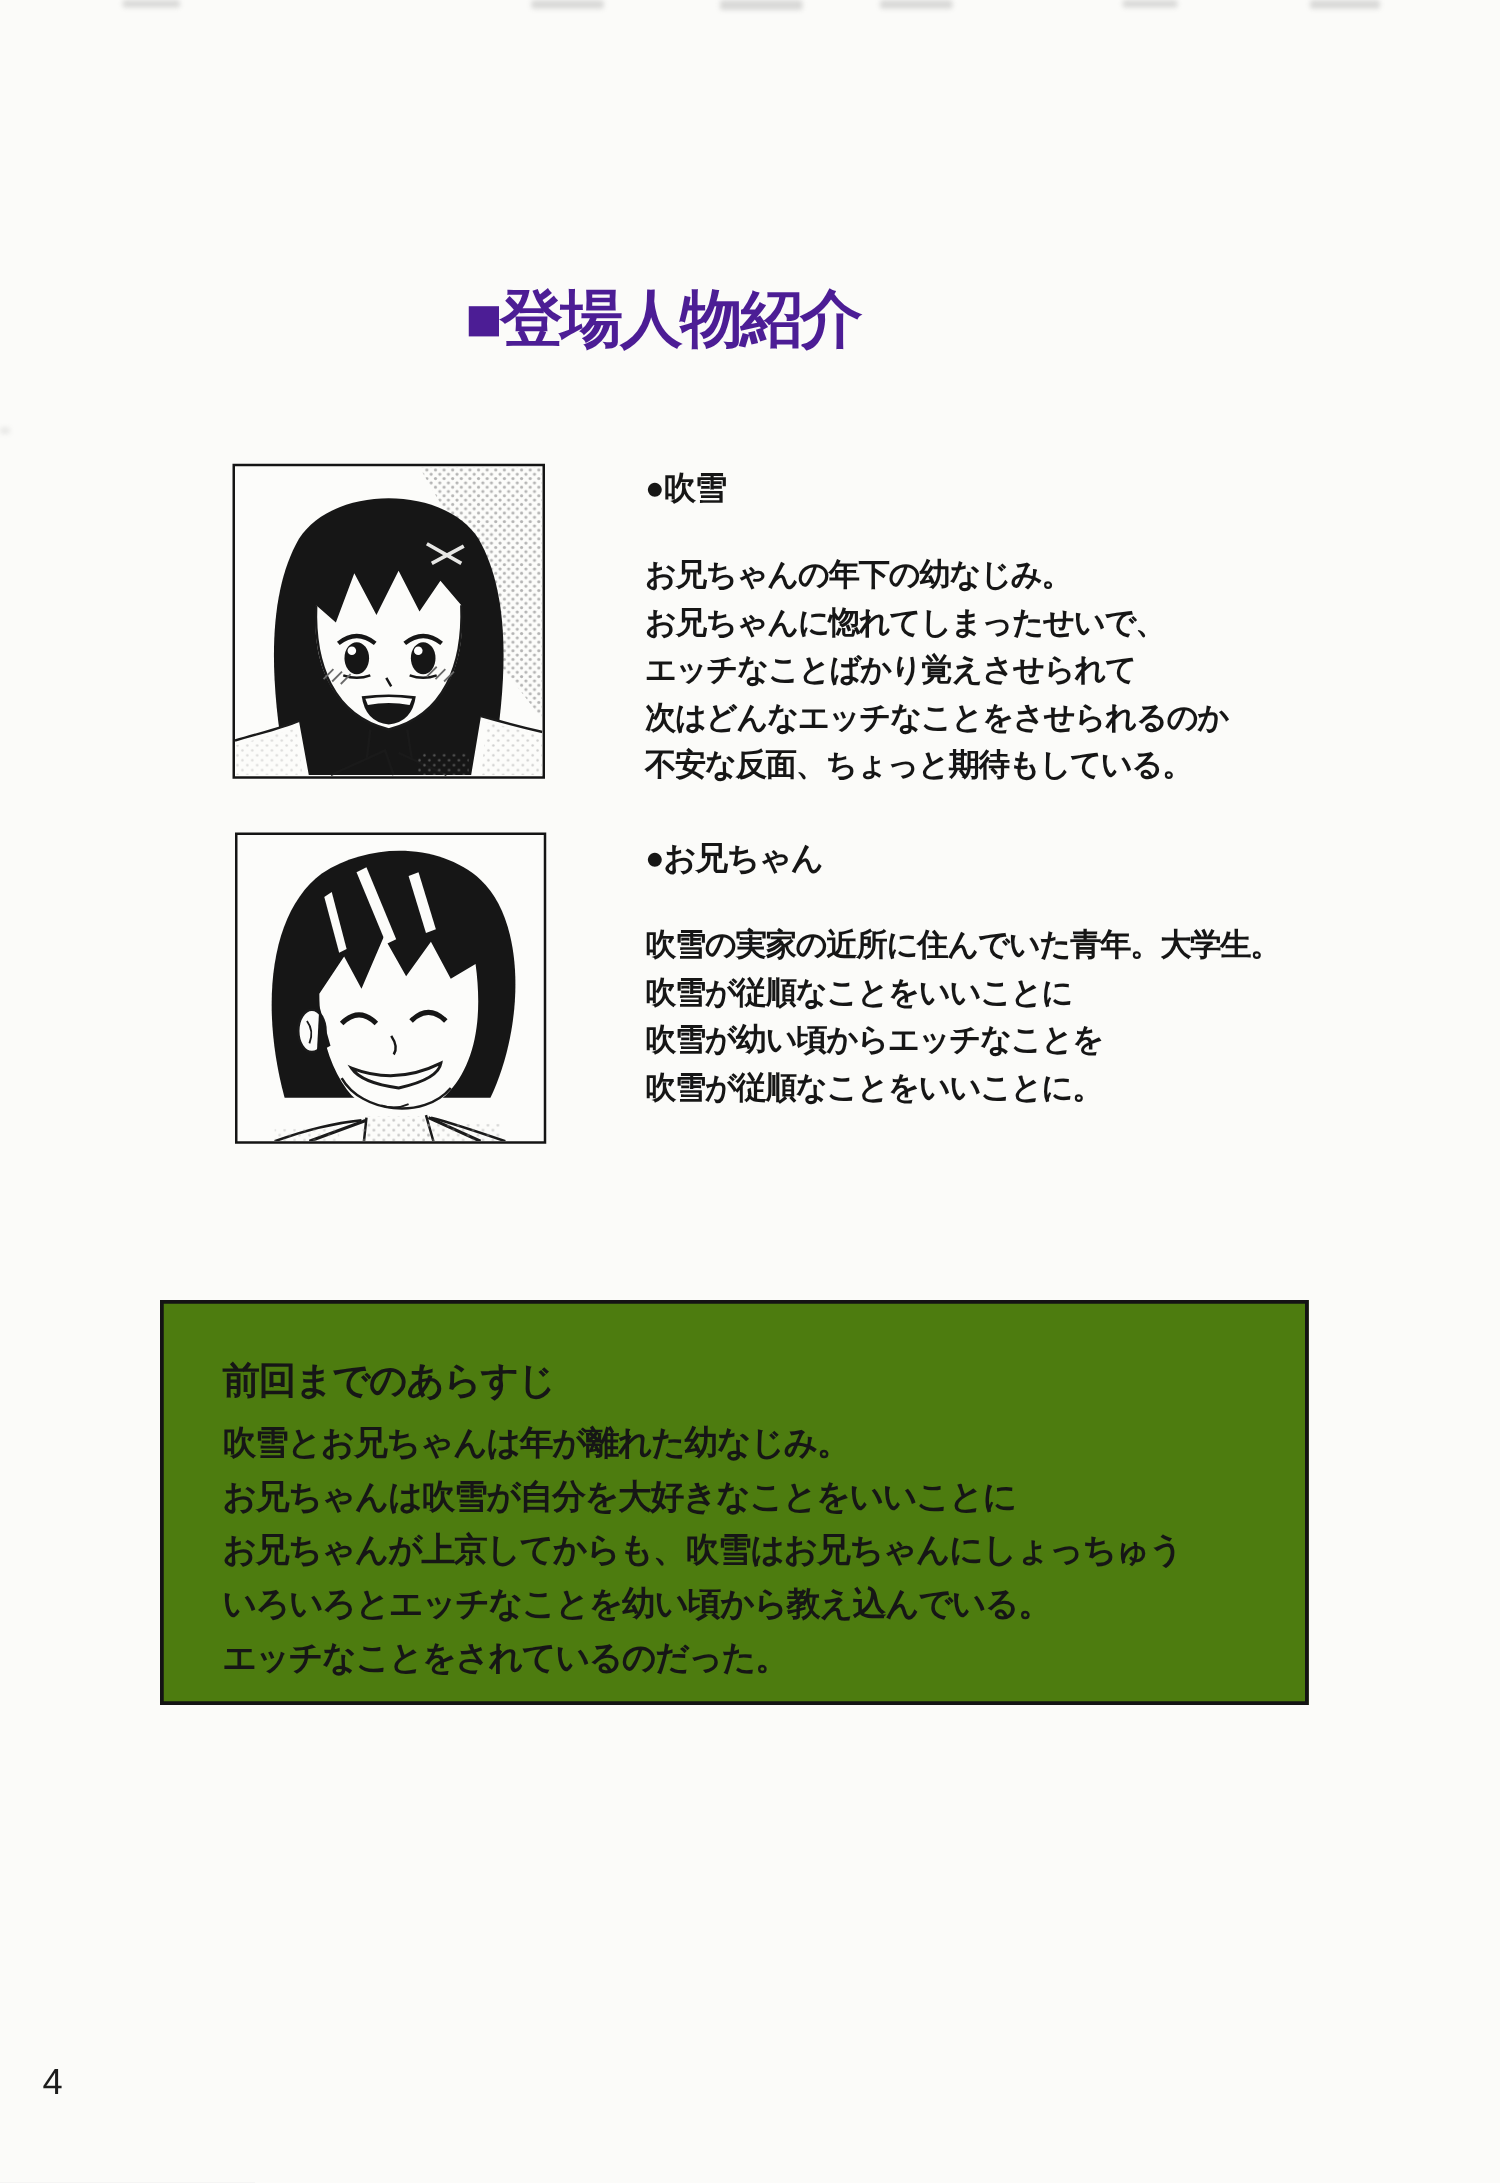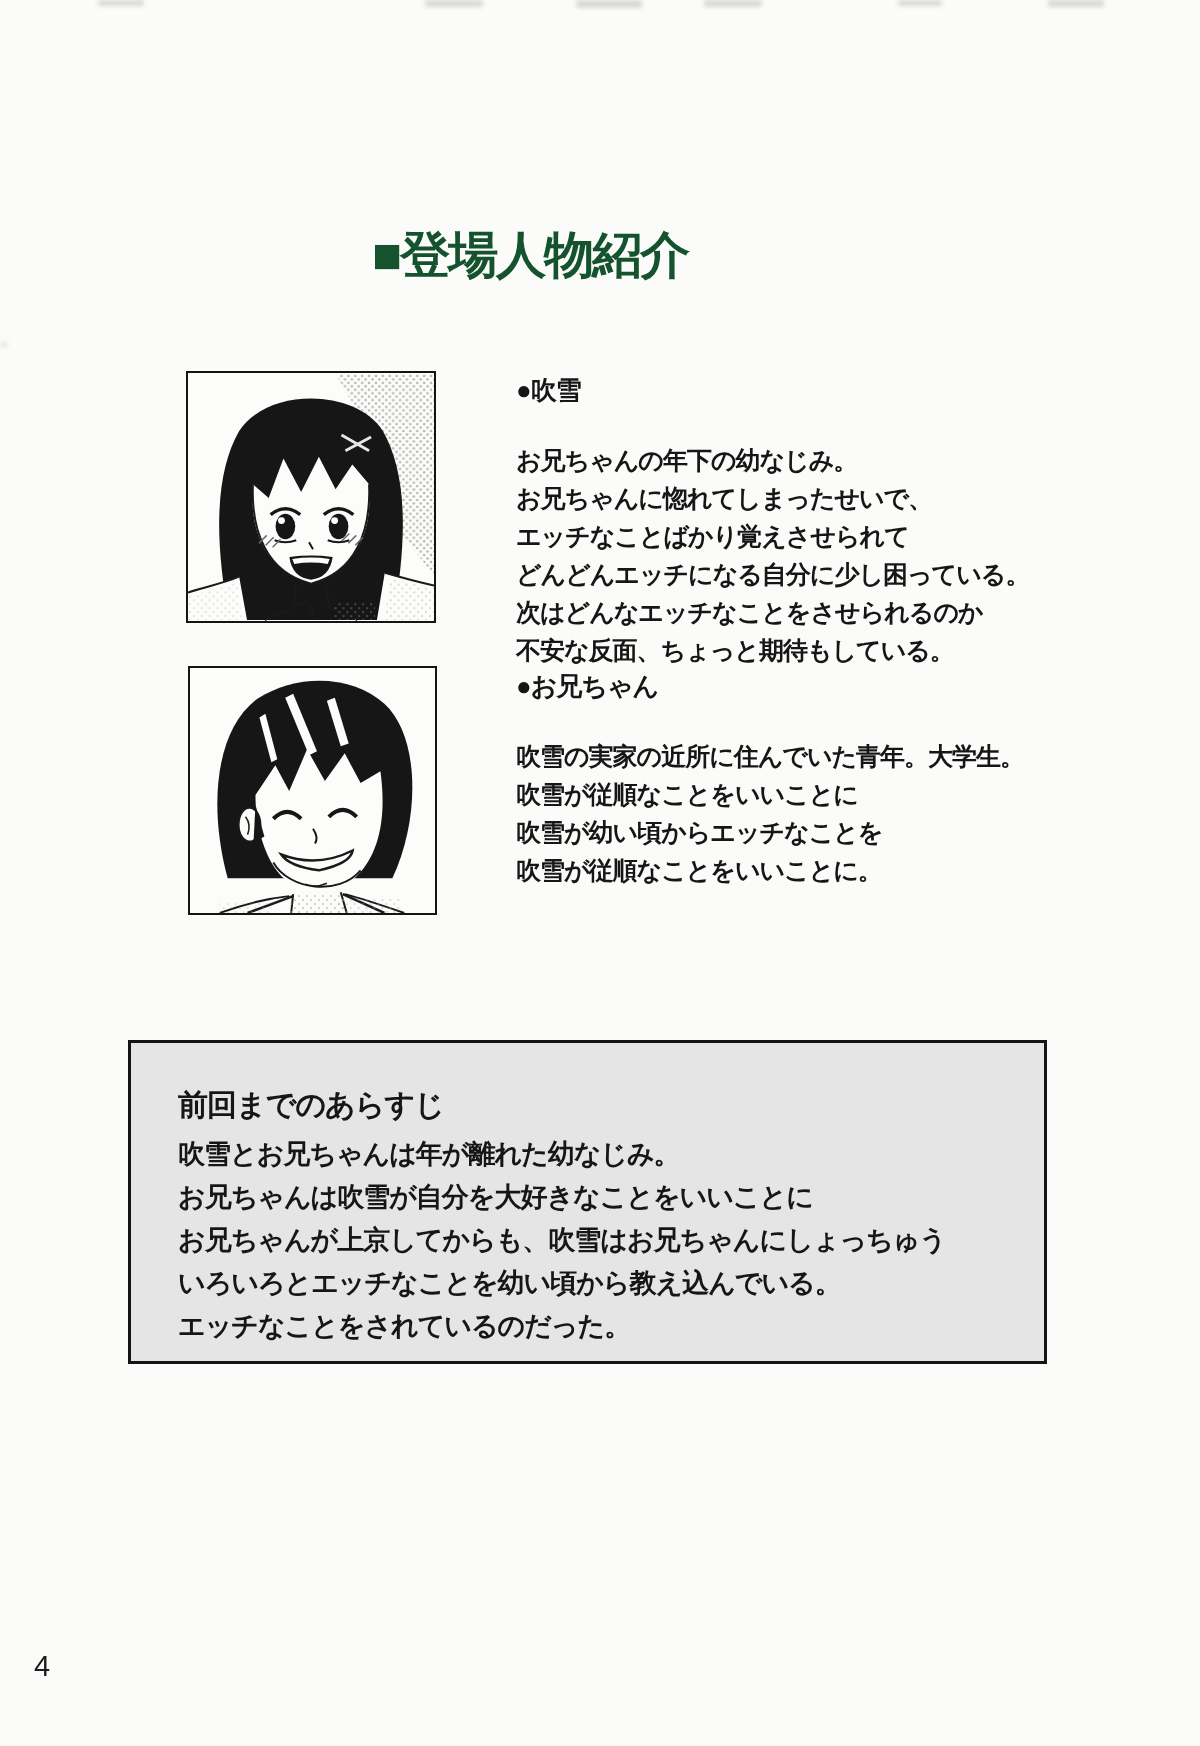--- a/index.html
+++ b/index.html
@@ -9,21 +9,21 @@
     font-family:"Liberation Serif","DejaVu Serif",serif;
     color:#161616;
   }
   .page{
     position:relative;width:1200px;height:1746px;
     background:#fbfbf9;overflow:hidden;
   }
   .page-title{
     position:absolute;left:372px;top:222px;
     font-size:50px;font-weight:700;letter-spacing:-2px;
-    color:#14532d;white-space:nowrap;
+    color:#4c1d95;white-space:nowrap;
   }
   .portrait{
     position:absolute;box-sizing:border-box;
     border:2px solid #141414;background:#fcfcfa;overflow:hidden;
   }
   .portrait-1{left:186px;top:371px;width:250px;height:252px;}
   .portrait-2{left:188px;top:666px;width:249px;height:249px;}
   .portrait svg{display:block;width:100%;height:100%;}
   .char-block{position:absolute;left:516px;width:600px;}
   .char-block-1{top:372px;}
@@ -33,21 +33,21 @@
     letter-spacing:-1px;white-space:nowrap;
   }
   .char-lines{margin-top:32px;}
   .char-line{
     font-size:25px;line-height:38px;font-weight:600;
     letter-spacing:-1px;white-space:nowrap;
   }
   .synopsis-box{
     position:absolute;left:128px;top:1040px;width:919px;height:324px;
     box-sizing:border-box;border:3px solid #141414;
-    padding:44px 30px 0 47px;background:#e5e5e5;
+    padding:44px 30px 0 47px;background:#4d7c0f;
   }
   .synopsis-title{
     font-size:30px;line-height:36px;font-weight:700;
     letter-spacing:-1px;white-space:nowrap;
   }
   .synopsis-lines{margin-top:10px;}
   .synopsis-line{
     font-size:27px;line-height:43px;font-weight:700;
     letter-spacing:-1px;white-space:nowrap;
   }
@@ -128,21 +128,20 @@
       <rect x="148" y="232" width="42" height="18" fill="url(#ht-g2)" opacity=".45"></rect>
     </svg>
   </div>
 
   <div class="char-block char-block-1">
     <div class="char-heading">●吹雪</div>
     <div class="char-lines">
       <div class="char-line">お兄ちゃんの年下の幼なじみ。</div>
       <div class="char-line">お兄ちゃんに惚れてしまったせいで、</div>
       <div class="char-line">エッチなことばかり覚えさせられて</div>
-      <div class="char-line">どんどんエッチになる自分に少し困っている。</div>
       <div class="char-line">次はどんなエッチなことをさせられるのか</div>
       <div class="char-line">不安な反面、ちょっと期待もしている。</div>
     </div>
   </div>
 
   <div class="portrait portrait-2">
     <svg viewBox="0 0 247 247">
       <defs>
         <pattern id="ht-b1" width="8" height="8" patternUnits="userSpaceOnUse">
           <circle cx="2" cy="2" r="1.1" fill="#a0a0a0"></circle>

